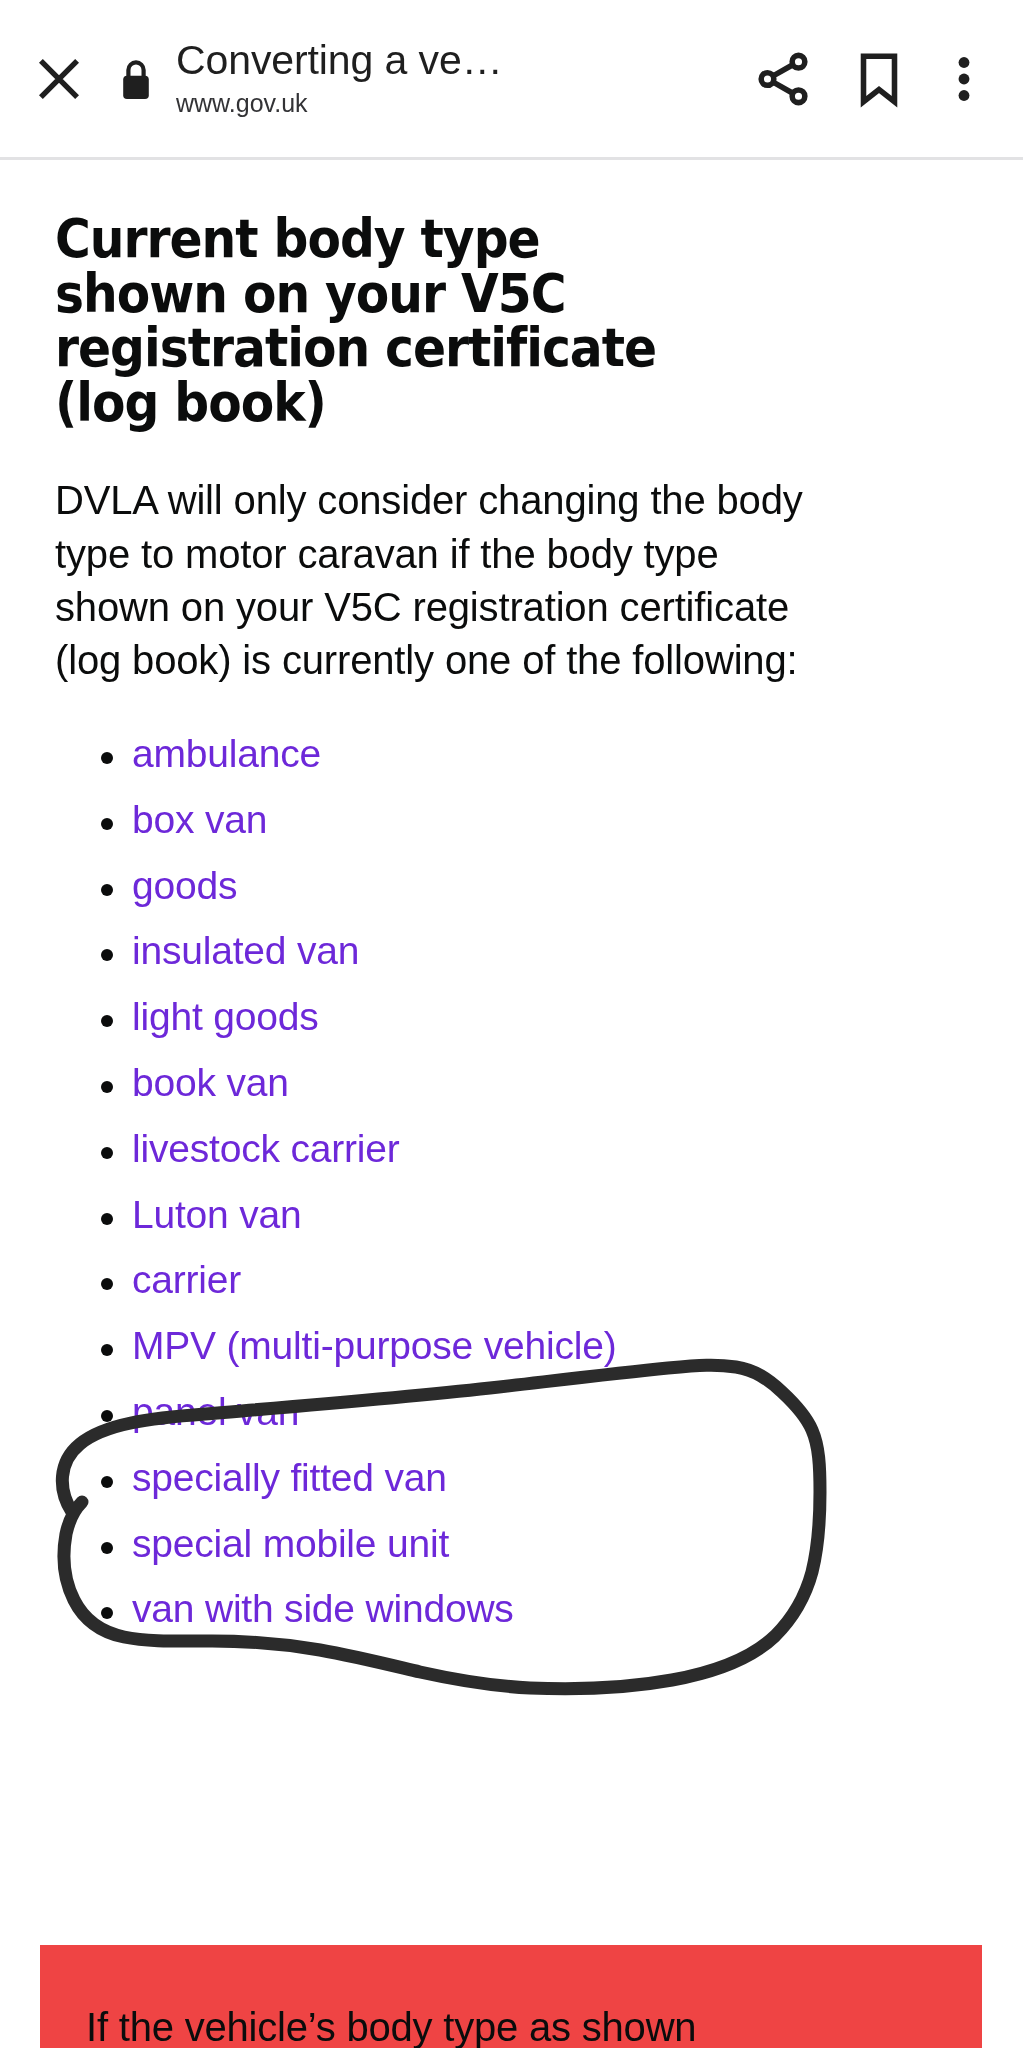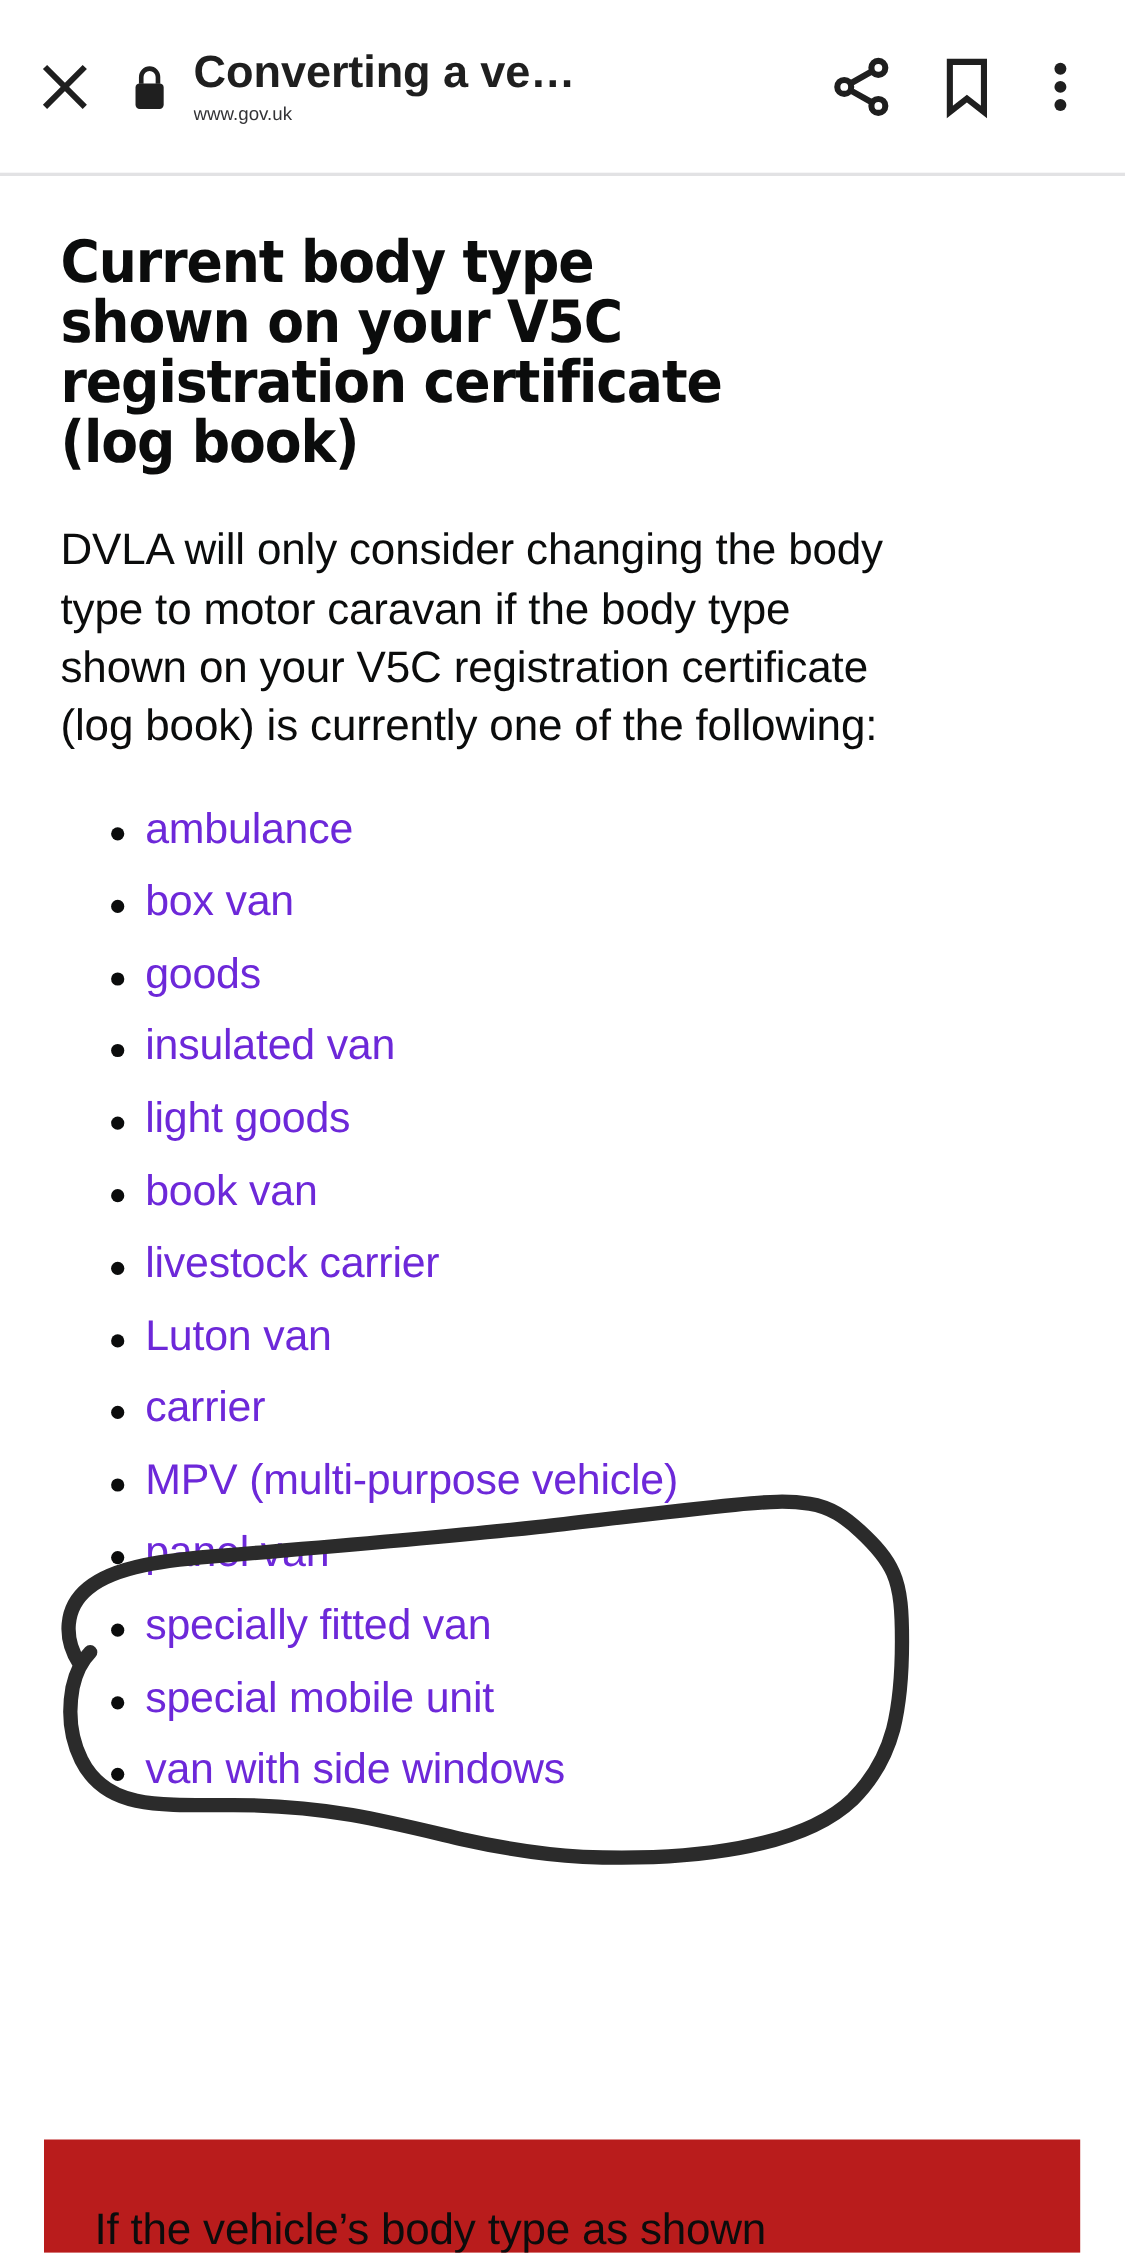--- a/index.html
+++ b/index.html
@@ -58,27 +58,27 @@
     min-width: 0;
     display: flex;
     flex-direction: column;
     justify-content: center;
     overflow: hidden;
   }
   .page-title {
     font-size: 41px;
     line-height: 1.08;
     color: #1f1f1f;
-    font-weight: 700;
+    font-weight: 400;
     white-space: nowrap;
     overflow: hidden;
     letter-spacing: -0.1px;
   }
   .page-url {
-    font-size: 17px;
+    font-size: 25px;
     line-height: 1.25;
     color: #333336;
     margin-top: 5px;
     white-space: nowrap;
     overflow: hidden;
   }
 
   .topbar-actions {
     flex: 0 0 auto;
     display: flex;
@@ -153,21 +153,21 @@
     z-index: 40;
   }
 
   
   .inset-box {
     position: absolute;
     left: 40px;
     top: 1945px;
     width: 942px;
     height: 103px;
-    background: #b91c1c;
+    background: #ef4444;
     padding: 56px 46px 0 46px;
     overflow: hidden;
   }
   .inset-box p {
     margin: 0;
     font-size: 40px;
     line-height: 1.3;
     color: #0b0c0c;
     letter-spacing: -0.2px;
   }

